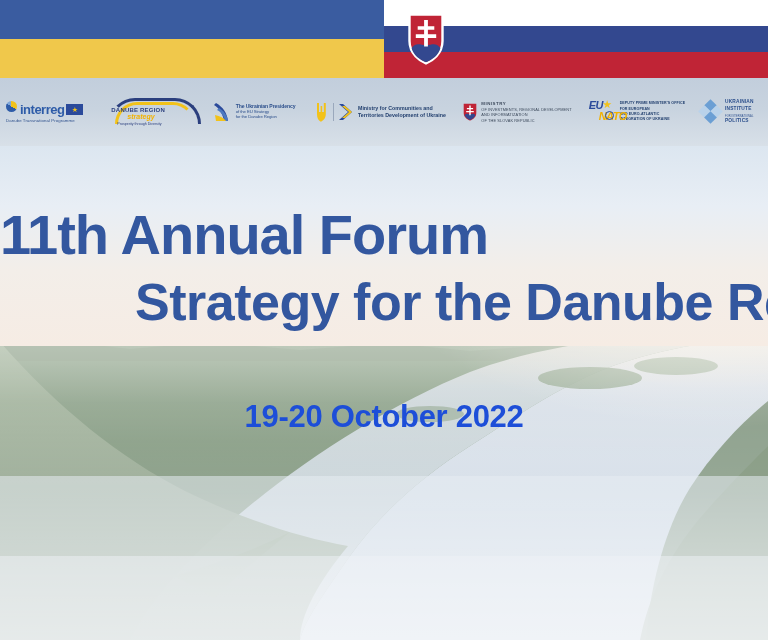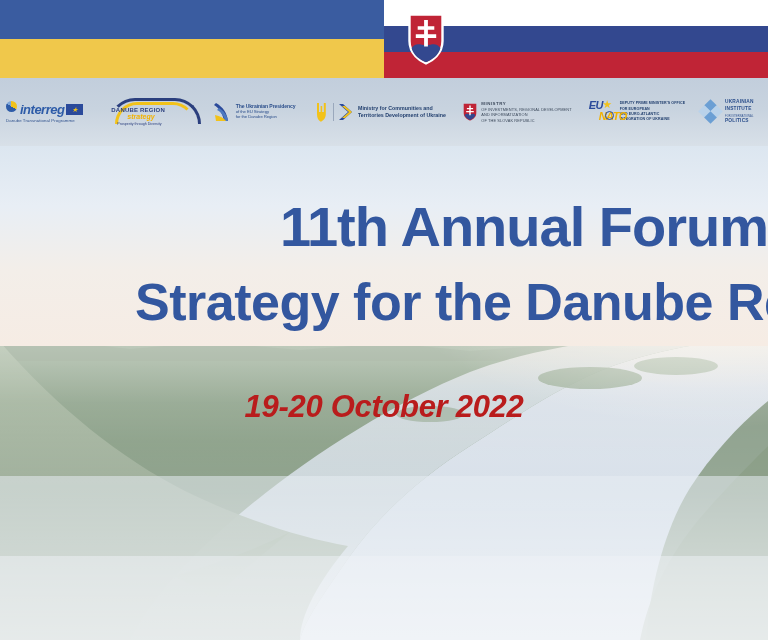--- a/index.html
+++ b/index.html
@@ -27,21 +27,21 @@
     position:absolute; top:78px; left:0; width:768px; height:68px;
     background:linear-gradient(180deg,#c2cedc 0%,#c8d3df 45%,#d8e0e8 100%);
     display:flex; align-items:center; justify-content:space-between;
     padding:0 6px;
   }
   .logo { display:flex; align-items:center; flex-shrink:0; }
   .logo-txt { color:#2c4f8c; line-height:1.12; letter-spacing:-0.1px; }
 
   
   .lg-interreg { flex-direction:column; align-items:flex-start; width:92px; }
-  .ir-top { display:flex; align-items:center; gap:2px;font-style:italic; }
+  .ir-top { display:flex; align-items:center; gap:2px; }
   .ir-word { font-size:13px; font-weight:bold; color:#2e5ca8; letter-spacing:-0.5px; }
   .ir-swoosh { width:11px; height:11px; border-radius:50%;
                background:conic-gradient(#f2c21a 0deg 120deg,#2e5ca8 120deg 300deg,#7fa6d8 300deg 360deg);
                margin-right:1px; position:relative; top:-3px; }
   .eu-box { width:17px; height:11px; background:#2b4a9b; position:relative; }
   .eu-box::after { content:"★"; position:absolute; inset:0; color:#f2c21a; font-size:7px;
                    text-align:center; line-height:11px; }
   .ir-sub { font-size:4.3px; color:#2c4f8c; margin-top:1px; letter-spacing:0.1px; }
 
   
@@ -110,35 +110,34 @@
       rgba(255,255,255,0.30) 52%,
       rgba(255,255,255,0.34) 70%,
       rgba(255,255,255,0.52) 88%,
       rgba(255,255,255,0.62) 100%); }
   .sky-wash { position:absolute; top:0; left:0; width:100%; height:200px;
     background:linear-gradient(180deg,#dce6f0 0%,#e8eef5 30%,#f3eee9 62%,#f6ece4 100%); }
 
   
   .hero-text { position:absolute; inset:0; }
   .t-line1 {
-    position:absolute; top:48px; left:0; width:100%;
-    text-align:right; font-size:56px; font-weight:bold; color:#33579f;
+    position:absolute; top:56px; left:0; width:100%;
+    text-align:left; font-size:56px; font-weight:bold; color:#33579f;
     letter-spacing:-1px; white-space:nowrap;
   }
   .t-line2 {
     position:absolute; top:126px; left:0; width:768px;
     text-align:center; font-size:52px; font-weight:bold; color:#33579f;
     letter-spacing:-0.5px; white-space:nowrap;
     transform:translateX(118px);
   }
   .t-date {
-    position:absolute; top:243px; left:0; width:100%;
-    text-align:center; font-size:31px; font-weight:bold; color:#b91c1c;
+    position:absolute; top:253px; left:0; width:100%;
+    text-align:center; font-size:31px; font-weight:bold; color:#1d4ed8;
     letter-spacing:-0.3px;
-    font-style:italic;
   }
   .t-place {
     position:absolute; top:298px; left:0; width:100%;
     text-align:center; font-size:27px; font-weight:normal; color:#2d5b96;
     letter-spacing:-0.2px;
   }
   .t-org {
     position:absolute; top:335px; left:0; width:100%;
     text-align:center; font-size:20px; font-weight:normal; color:#2c5590;
     letter-spacing:-0.1px;

